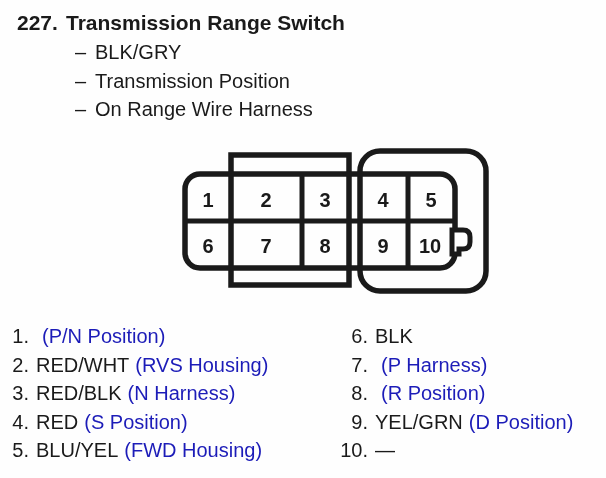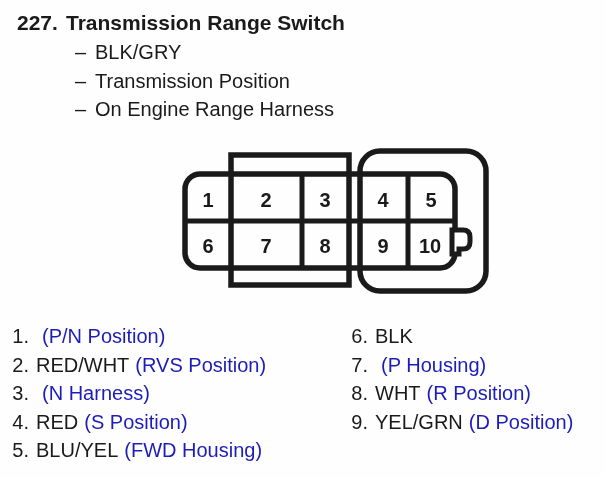--- a/index.html
+++ b/index.html
@@ -87,21 +87,21 @@
   <div class="drow">
     <span class="dash">–</span>
     <span>BLK/GRY</span>
   </div>
   <div class="drow">
     <span class="dash">–</span>
     <span>Transmission Position</span>
   </div>
   <div class="drow">
     <span class="dash">–</span>
-    <span>On Engine Range Harness</span>
+    <span>On Range Wire Harness</span>
   </div>
 </div>
 
 <svg class="abs connector-svg" width="350" height="165" viewBox="160 138 350 165">
   <g fill="none" stroke="#1a1a1a" stroke-width="5.5">
     <rect x="231" y="155" width="118" height="130"></rect>
     <rect x="360" y="151" width="126" height="140" rx="20"></rect>
     <rect x="185" y="174" width="270" height="94" rx="15"></rect>
     <line x1="187" y1="221" x2="453" y2="221" stroke-width="5"></line>
     <line x1="302" y1="174" x2="302" y2="268" stroke-width="5"></line>
@@ -123,24 +123,25 @@
 </svg>
 
 <div class="abs pincol left">
   <div class="prow">
     <span class="pnum">1.</span>
     <span class="pnote">(P/N Position)</span>
   </div>
   <div class="prow">
     <span class="pnum">2.</span>
     <span class="pwire">RED/WHT</span>
-    <span class="pnote">(RVS Position)</span>
+    <span class="pnote">(RVS Housing)</span>
   </div>
   <div class="prow">
     <span class="pnum">3.</span>
+    <span class="pwire">RED/BLK</span>
     <span class="pnote">(N Harness)</span>
   </div>
   <div class="prow">
     <span class="pnum">4.</span>
     <span class="pwire">RED</span>
     <span class="pnote">(S Position)</span>
   </div>
   <div class="prow">
     <span class="pnum">5.</span>
     <span class="pwire">BLU/YEL</span>
@@ -148,25 +149,29 @@
   </div>
 </div>
 
 <div class="abs pincol right">
   <div class="prow">
     <span class="pnum">6.</span>
     <span class="pwire">BLK</span>
   </div>
   <div class="prow">
     <span class="pnum">7.</span>
-    <span class="pnote">(P Housing)</span>
+    <span class="pnote">(P Harness)</span>
   </div>
   <div class="prow">
     <span class="pnum">8.</span>
-    <span class="pwire">WHT</span>
     <span class="pnote">(R Position)</span>
   </div>
   <div class="prow">
     <span class="pnum">9.</span>
     <span class="pwire">YEL/GRN</span>
     <span class="pnote">(D Position)</span>
   </div>
+  <div class="prow">
+    <span class="pnum">10.</span>
+    <span class="pwire">—</span>
+    <span class="pnote"></span>
+  </div>
 </div>
 
 </body></html>

